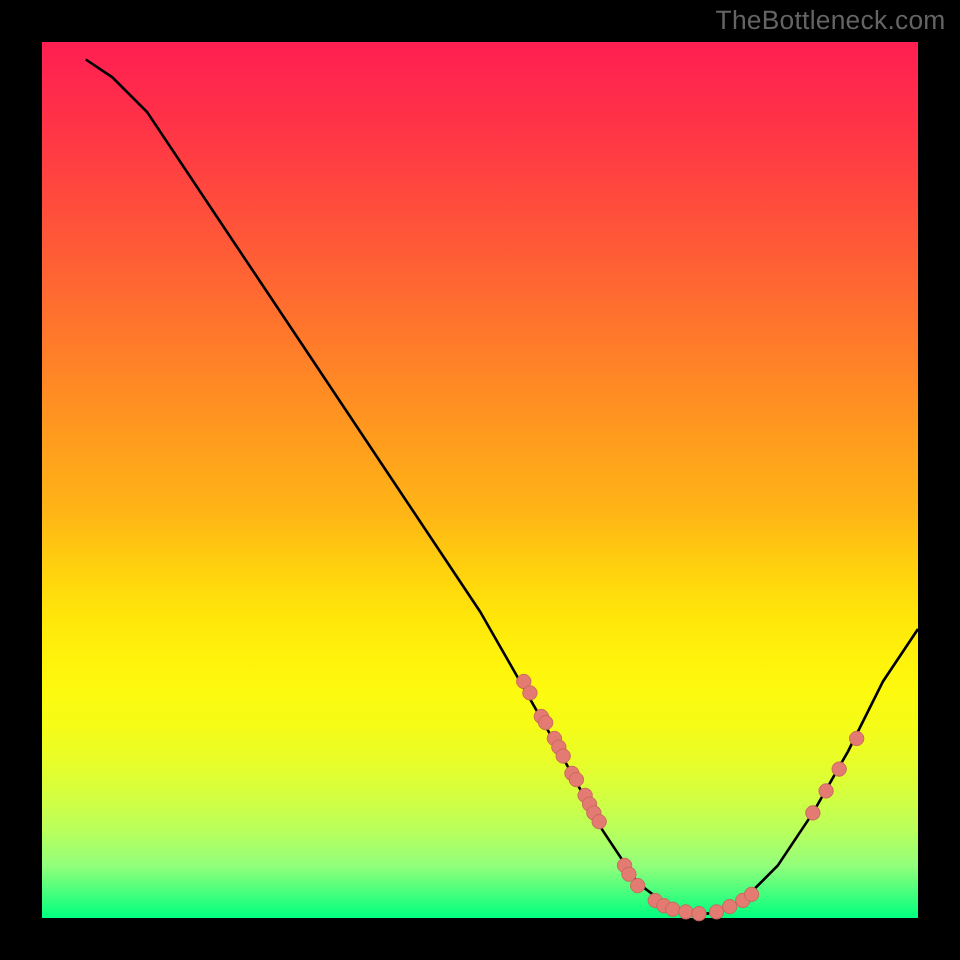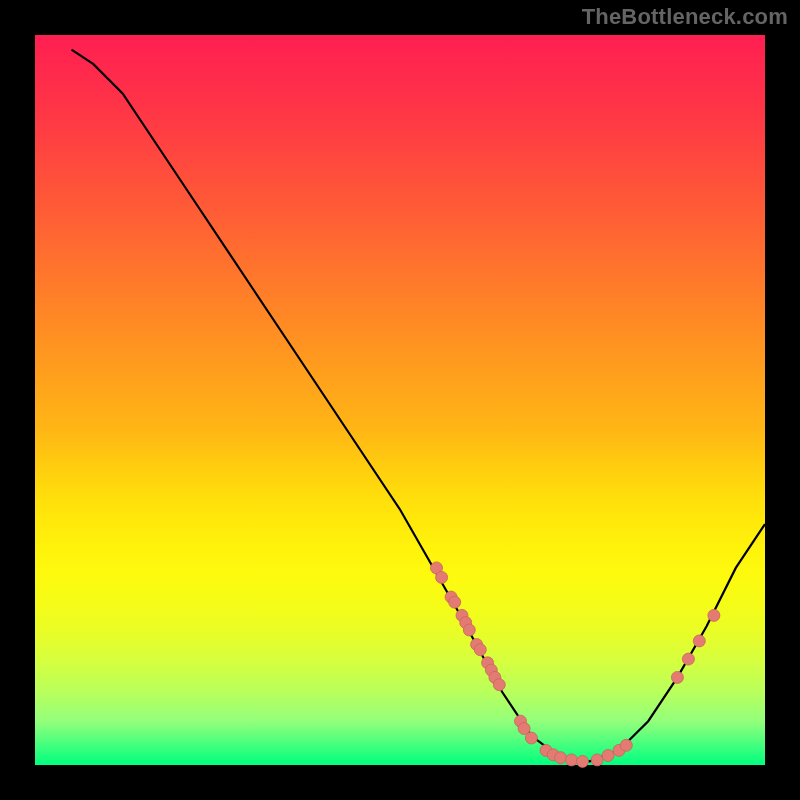--- a/index.html
+++ b/index.html
@@ -16,21 +16,21 @@
     width: 800px;
     height: 800px;
     background: #000000;
   }
   .watermark {
     position: absolute;
     top: 4px;
     right: 12px;
     color: #646464;
     font-size: 22px;
-    font-weight: 700;
+    font-weight: 400;
     z-index: 10;
     letter-spacing: 0.2px;
   }
   .plot-area {
     position: absolute;
     left: 35px;
     top: 35px;
     width: 730px;
     height: 730px;
     background: linear-gradient(to bottom,

